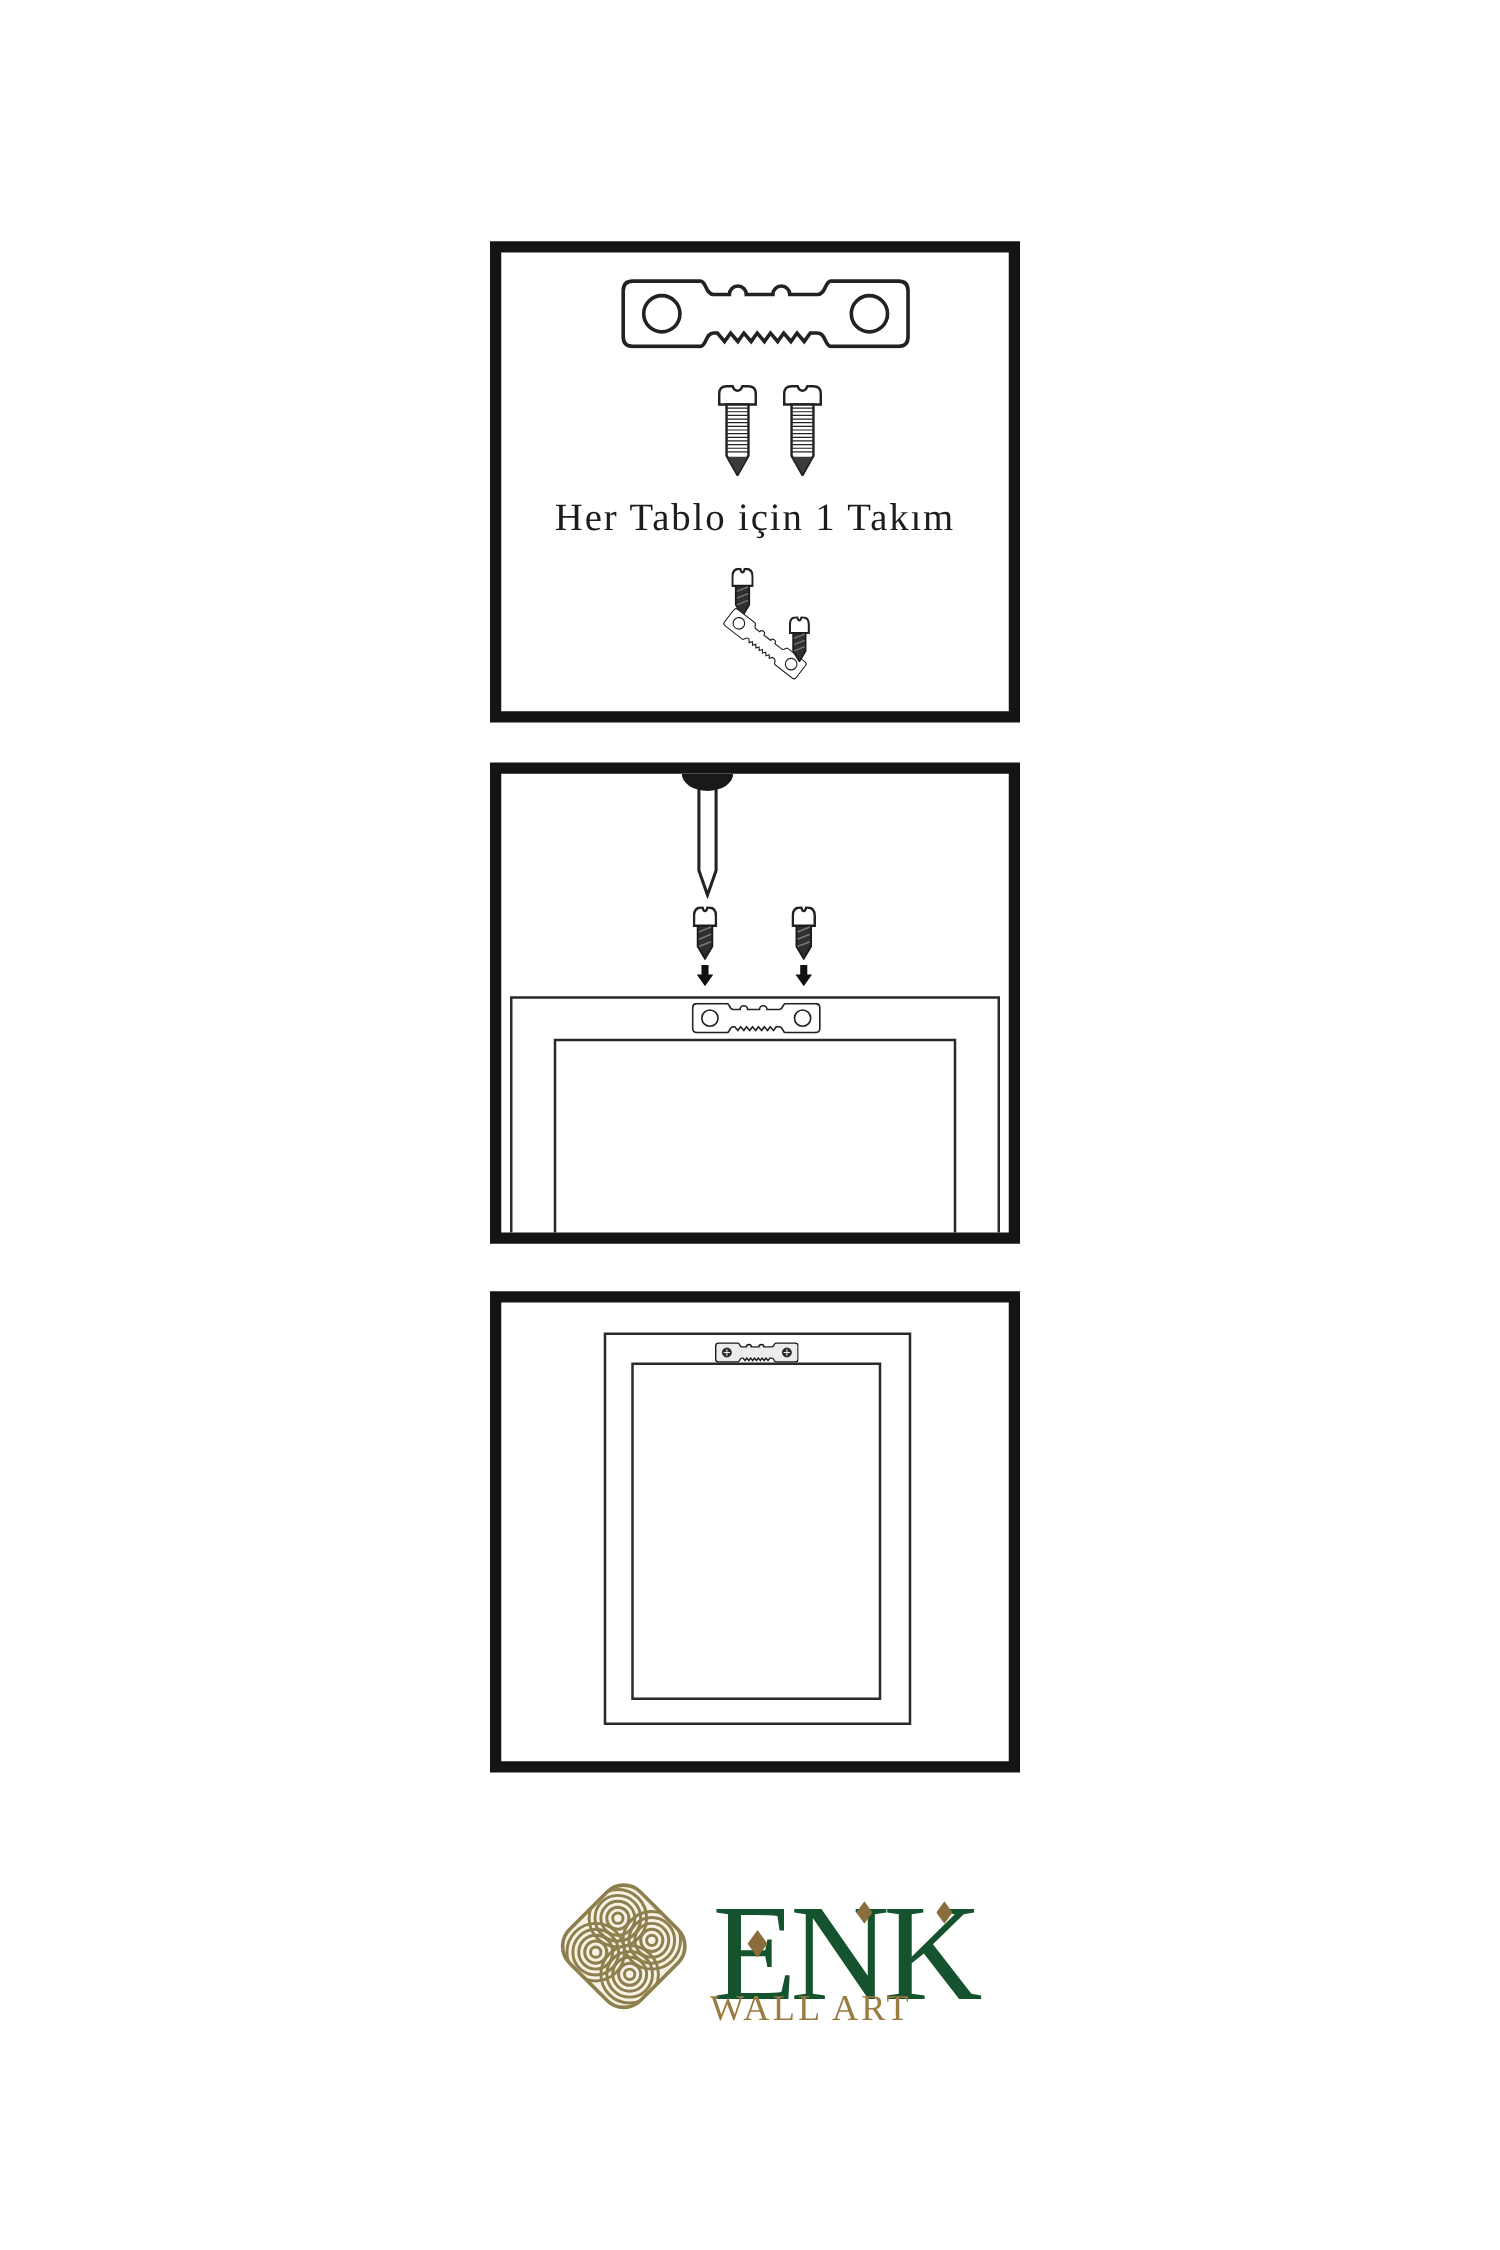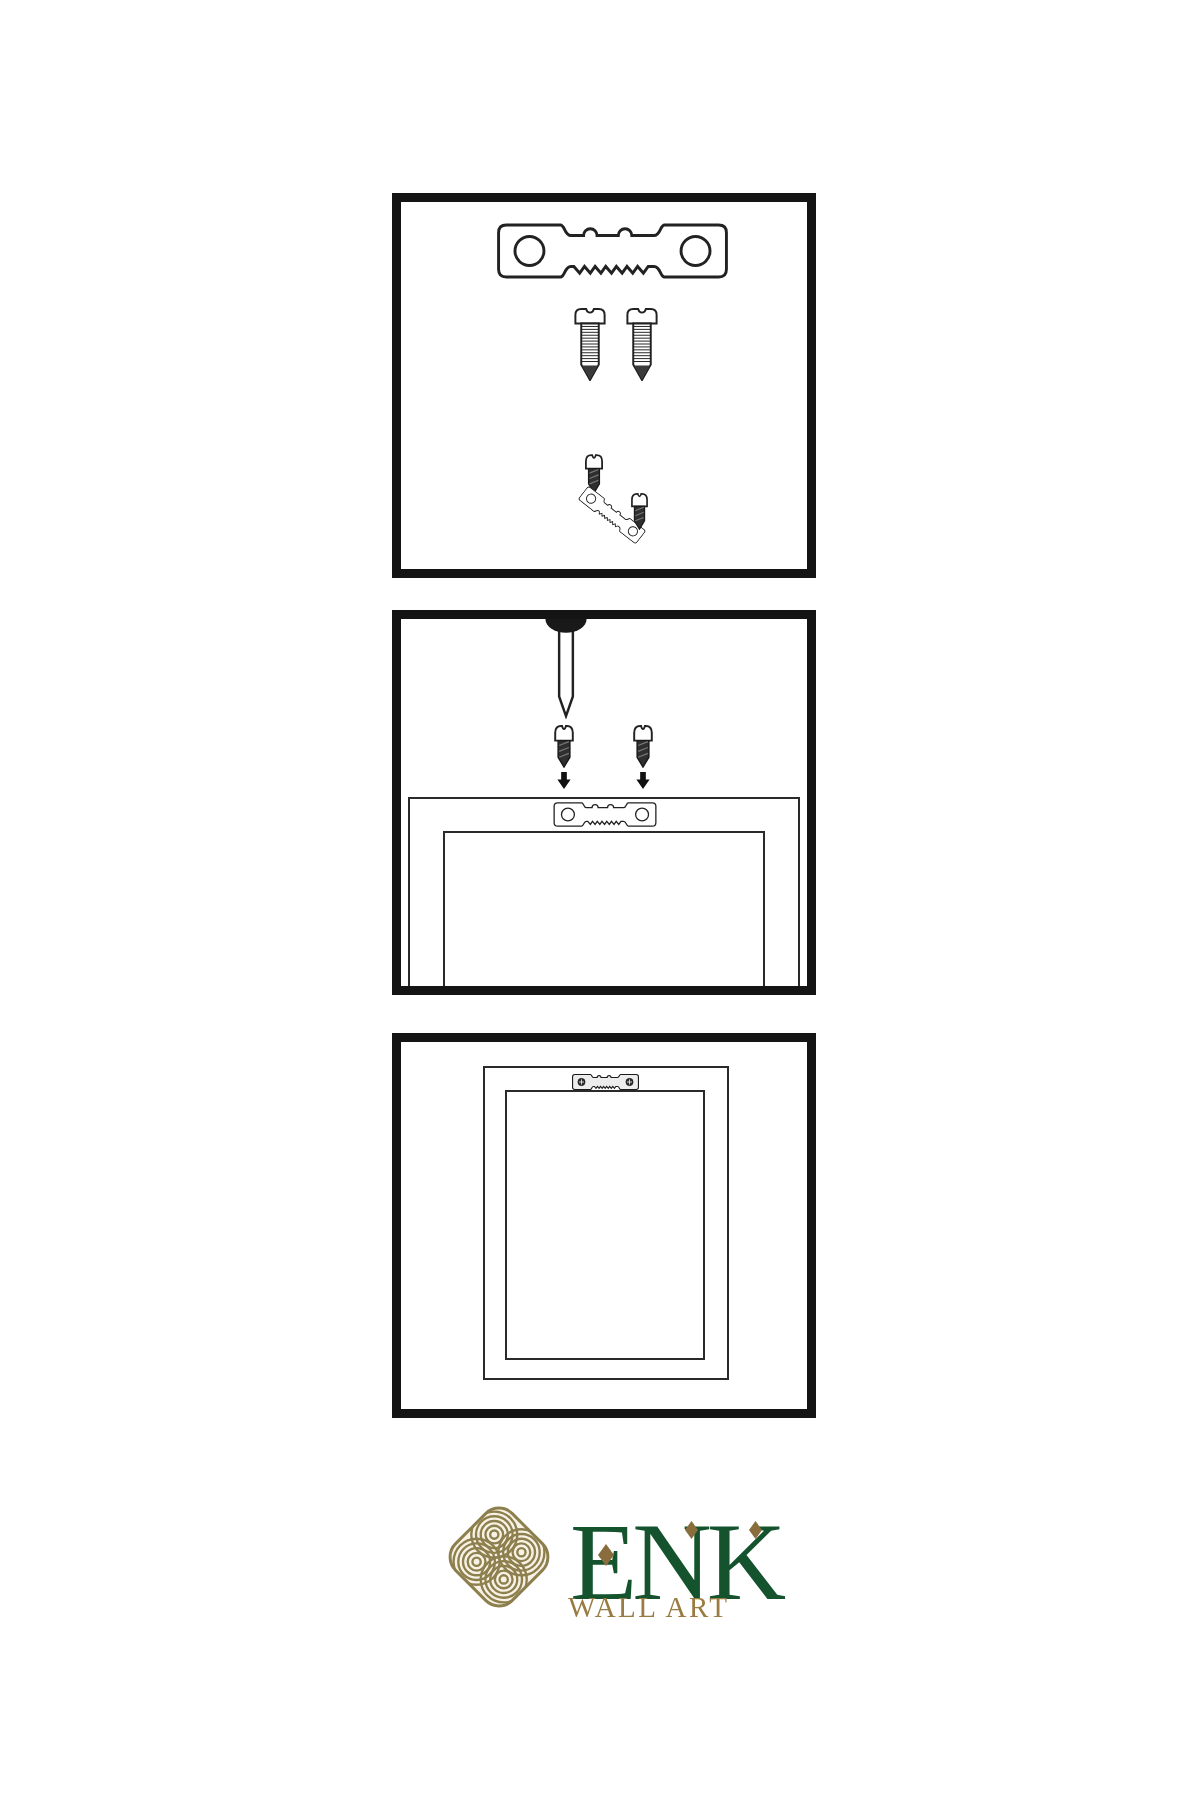--- a/index.html
+++ b/index.html
@@ -108,20 +108,21 @@
         <use href="#sawtooth"></use>
       </svg>
 
     <svg class="abs" style="left:172px;top:105px;" width="34" height="74">
         <use href="#screw-threaded"></use>
       </svg>
     <svg class="abs" style="left:224px;top:105px;" width="34" height="74">
         <use href="#screw-threaded"></use>
       </svg>
 
+    <div class="caption">Her Tablo için 1 Takım</div>
 
     <svg class="abs" style="left:184px;top:252px;" width="18" height="40">
         <use href="#screw-dark"></use>
       </svg>
     <svg class="abs" style="left:174px;top:304px;transform:rotate(38deg);" width="74" height="18">
         <use href="#sawtooth"></use>
       </svg>
     <svg class="abs" style="left:230px;top:291px;" width="17" height="37">
         <use href="#screw-dark"></use>
       </svg>

